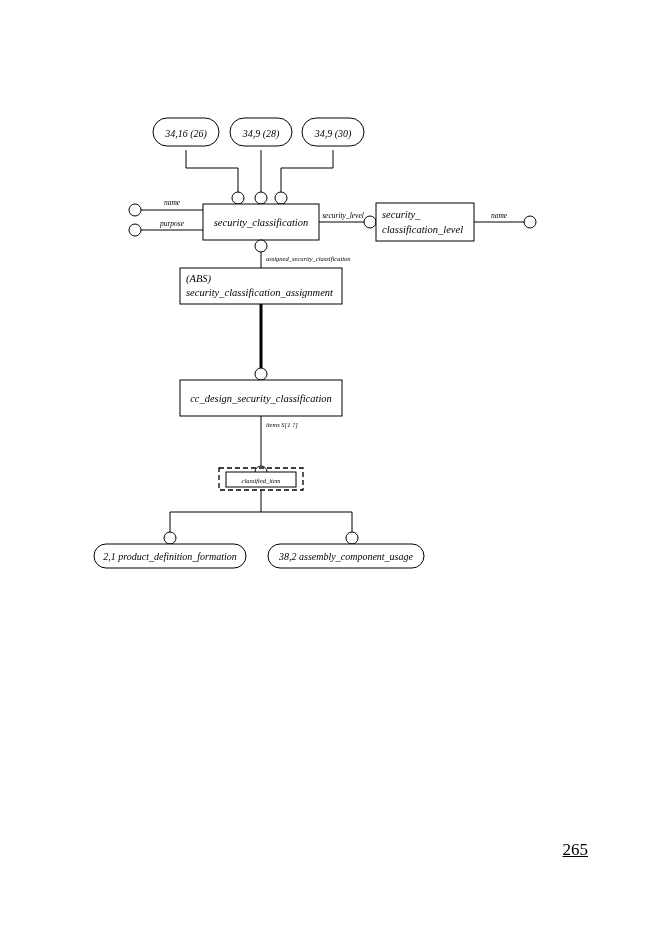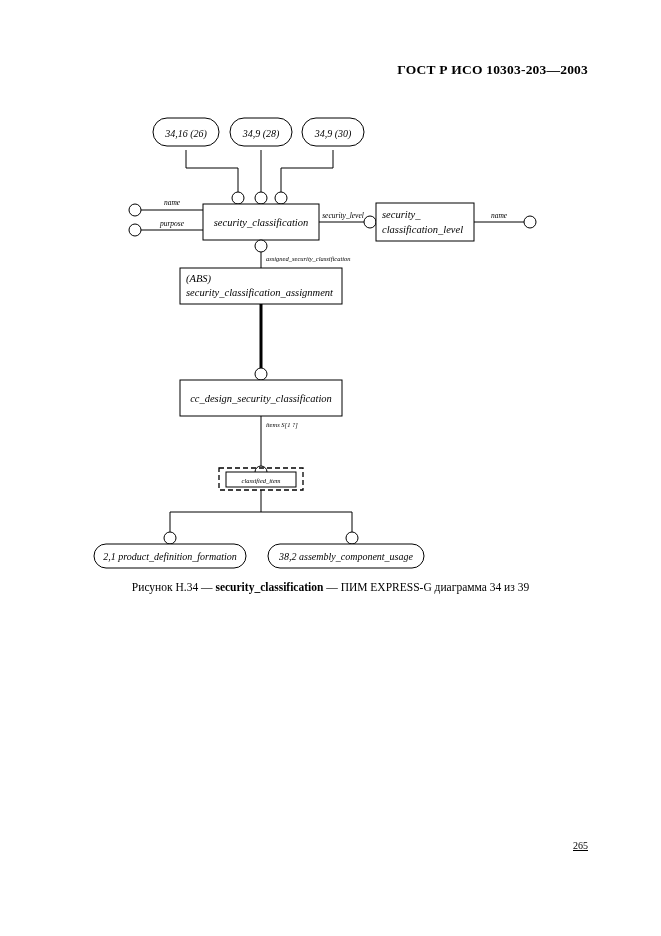--- a/index.html
+++ b/index.html
@@ -49,21 +49,21 @@
     font-family: "Liberation Serif", "DejaVu Serif", serif;
     white-space: nowrap;
   }
   .caption b {
     font-weight: bold;
   }
   .page-number {
     position: absolute;
     right: 73px;
     top: 840px;
-    font-size: 10px;
+    font-size: 17px;
     font-family: "Liberation Serif", "DejaVu Serif", serif;
     text-decoration: underline;
   }
   svg { display: block; }
   .box-label-sm {
     font-family: "Liberation Serif", "DejaVu Serif", serif;
     font-size: 10.5px;
     fill: #000;
   }
   .attr-label {
@@ -106,21 +106,20 @@
     fill: #ffffff;
     stroke: #000000;
     stroke-width: 1;
   }
 </style>
 </head>
 <body>
 
 <div class="page">
 
-  <div class="header-std">ГОСТ Р ИСО 10303-203—2003</div>
 
   <div class="figure-wrap">
     <svg width="661" height="490" viewBox="0 0 661 490">
 
       <g>
         <path class="line" d="M 186 50 L 186 68 L 238 68 L 238 92"></path>
       </g>
 
       <g>
         <path class="line" d="M 261 50 L 261 92"></path>
@@ -229,19 +228,16 @@
         <text x="170" y="460" text-anchor="middle" class="page-ref">2,1 product_definition_formation</text>
       </g>
       <g>
         <rect x="268" y="444" width="156" height="24" rx="12" ry="12" class="ent-box"></rect>
         <text x="346" y="460" text-anchor="middle" class="page-ref">38,2 assembly_component_usage</text>
       </g>
 
     </svg>
   </div>
 
-  <div class="caption">
-    <span>Рисунок Н.34 — </span><b>security_classification</b><span> — ПИМ EXPRESS-G диаграмма 34 из 39</span>
-  </div>
 
   <div class="page-number">265</div>
 
 </div>
 
 </body></html>

